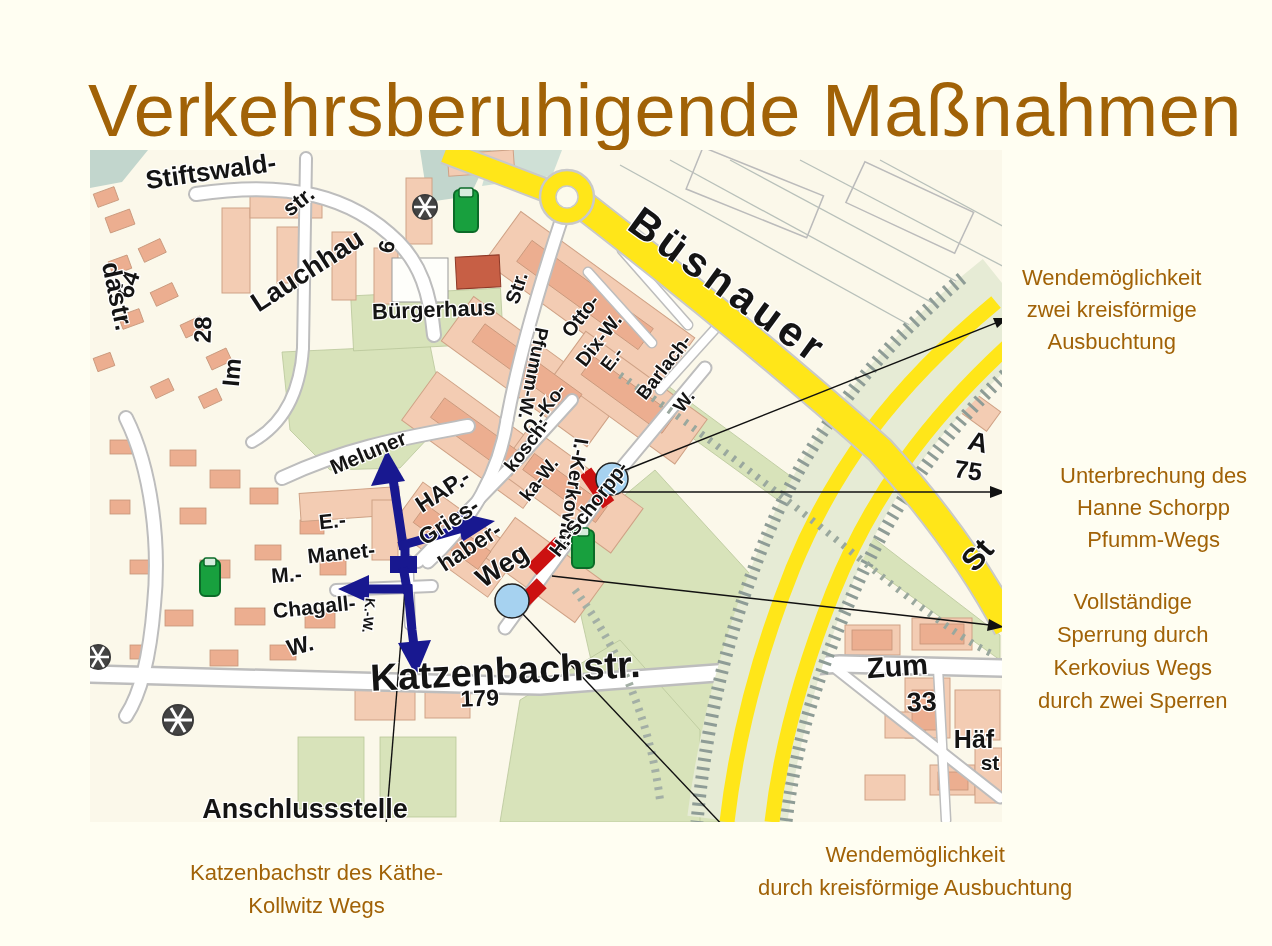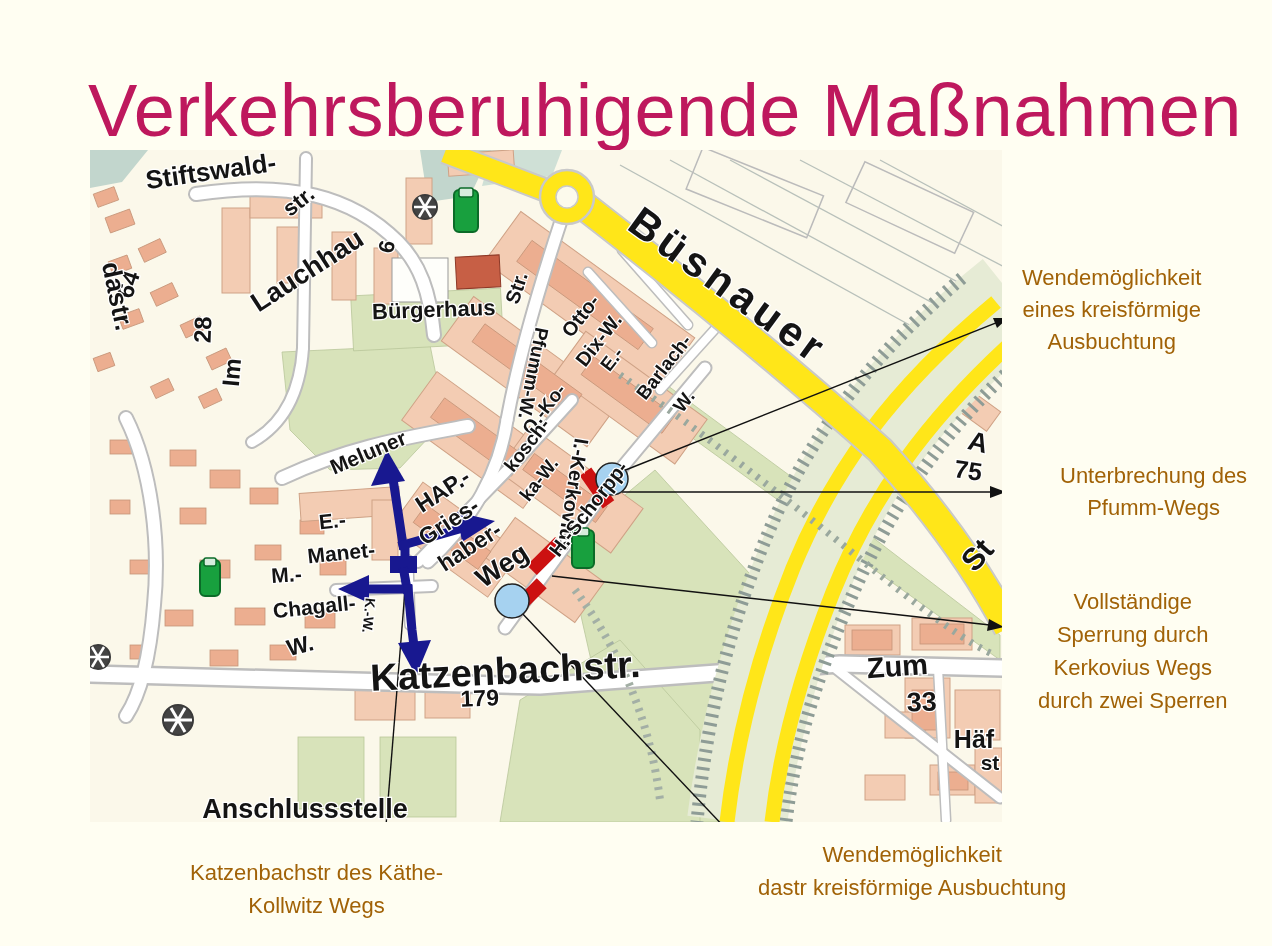--- a/index.html
+++ b/index.html
@@ -2,21 +2,21 @@
 <html><head>
 <meta charset="utf-8">
 <style>
   html,body{margin:0;padding:0;}
   body{
     position:relative;width:1272px;height:946px;overflow:hidden;
     background:#FFFEF2;font-family:"Liberation Sans",sans-serif;
   }
   .title{
     position:absolute;left:88px;top:74px;font-size:74px;line-height:1;
-    letter-spacing:0.5px;color:#be185d;white-space:nowrap;
+    letter-spacing:0.5px;color:#a16207;white-space:nowrap;
   }
   .map-wrap{position:absolute;left:90px;top:150px;width:912px;height:672px;}
   .ann{position:absolute;font-size:22px;line-height:32px;color:#a16207;white-space:nowrap;text-align:center;}
   .mlabel{
     font-family:"Liberation Sans",sans-serif;font-weight:700;fill:#141414;
     stroke:#FFFFFF;stroke-width:2.5px;paint-order:stroke;text-anchor:middle;
   }
   .rc{stroke:#BDBDBD;fill:none;stroke-linecap:round;stroke-linejoin:round;}
   .rf{stroke:#FFFFFF;fill:none;stroke-linecap:round;stroke-linejoin:round;}
   .blk{fill:#F3CCB3;stroke:#CFA286;stroke-width:1;}
@@ -322,37 +322,38 @@
         <text x="990" y="770" font-size="21" class="mlabel">st</text>
         <text x="976" y="451" font-size="27" transform="rotate(15 976 451)" class="mlabel">A</text>
         <text x="967" y="479" font-size="25" transform="rotate(8 967 479)" class="mlabel">75</text>
         <text x="985" y="562" font-size="31" transform="rotate(-48 985 562)" class="mlabel">St</text>
       </g>
 </svg>
 </div>
 
 <div class="ann" style="left:1022px;top:262px">
   <div>Wendemöglichkeit</div>
-  <div>eines kreisförmige</div>
+  <div>zwei kreisförmige</div>
   <div>Ausbuchtung</div>
 </div>
 
 <div class="ann" style="left:1060px;top:460px">
   <div>Unterbrechung des</div>
+  <div>Hanne Schorpp</div>
   <div>Pfumm-Wegs</div>
 </div>
 
 <div class="ann" style="left:1038px;top:585px;line-height:33px">
   <div>Vollständige</div>
   <div>Sperrung durch</div>
   <div>Kerkovius Wegs</div>
   <div>durch zwei Sperren</div>
 </div>
 
 <div class="ann" style="left:190px;top:856px;line-height:33px">
   <div>Katzenbachstr des Käthe-</div>
   <div>Kollwitz Wegs</div>
 </div>
 
 <div class="ann" style="left:758px;top:838px;line-height:33px">
   <div>Wendemöglichkeit</div>
-  <div>dastr kreisförmige Ausbuchtung</div>
+  <div>durch kreisförmige Ausbuchtung</div>
 </div>
 
 </body></html>

